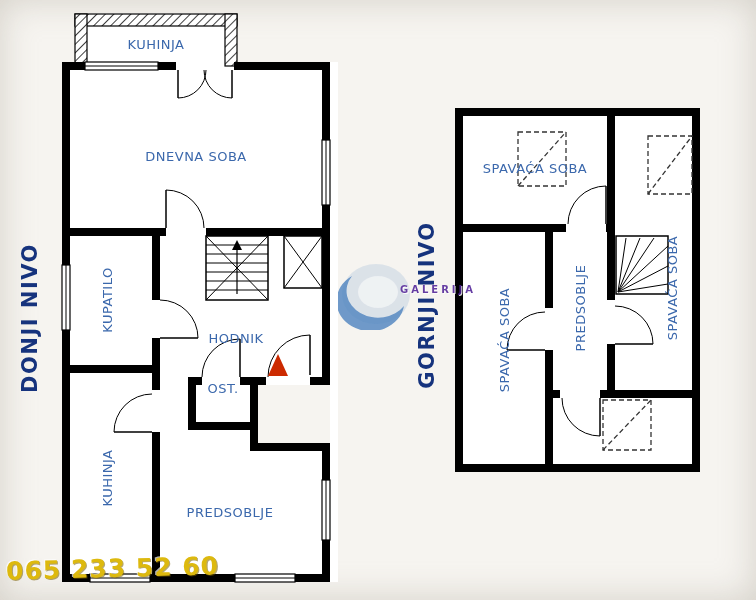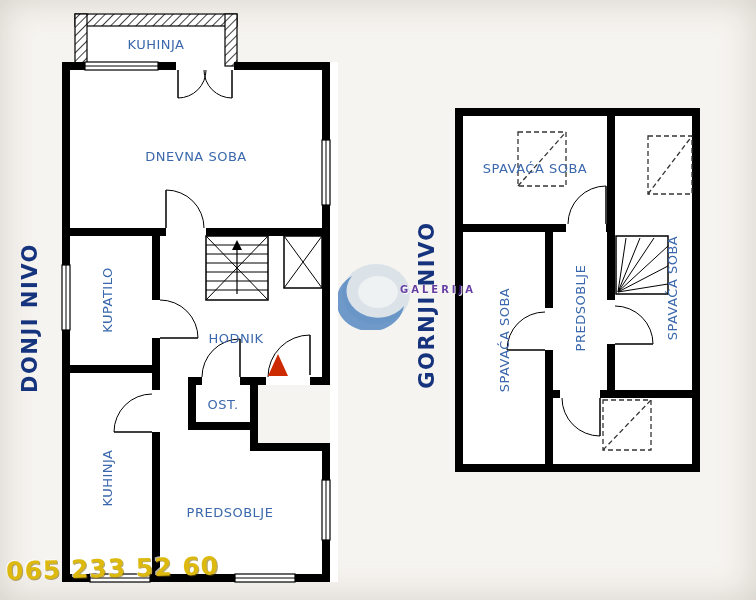--- a/index.html
+++ b/index.html
@@ -215,21 +215,21 @@
     </g>
   </svg>
 
   <div class="level-label" style="left:30px;top:318px">DONJI NIVO</div>
   <div class="level-label" style="left:427px;top:305px">GORNJI NIVO</div>
 
   <div class="room-label" style="left:156px;top:44px">KUHINJA</div>
   <div class="room-label" style="left:196px;top:156px">DNEVNA SOBA</div>
   <div class="room-label vert" style="left:107px;top:300px">KUPATILO</div>
   <div class="room-label" style="left:236px;top:338px">HODNIK</div>
-  <div class="room-label" style="left:223px;top:404px">OST.</div>
+  <div class="room-label" style="left:223px;top:388px">OST.</div>
   <div class="room-label vert" style="left:107px;top:478px">KUHINJA</div>
   <div class="room-label" style="left:230px;top:512px">PREDSOBLJE</div>
 
   <div class="room-label" style="left:535px;top:168px">SPAVAĆA SOBA</div>
   <div class="room-label vert" style="left:504px;top:340px">SPAVAĆA SOBA</div>
   <div class="room-label vert" style="left:580px;top:308px">PREDSOBLJE</div>
   <div class="room-label vert" style="left:672px;top:288px">SPAVAĆA SOBA</div>
 
   <div class="watermark">
     <svg class="wm-logo" width="76" height="72" viewBox="0 0 76 72">

